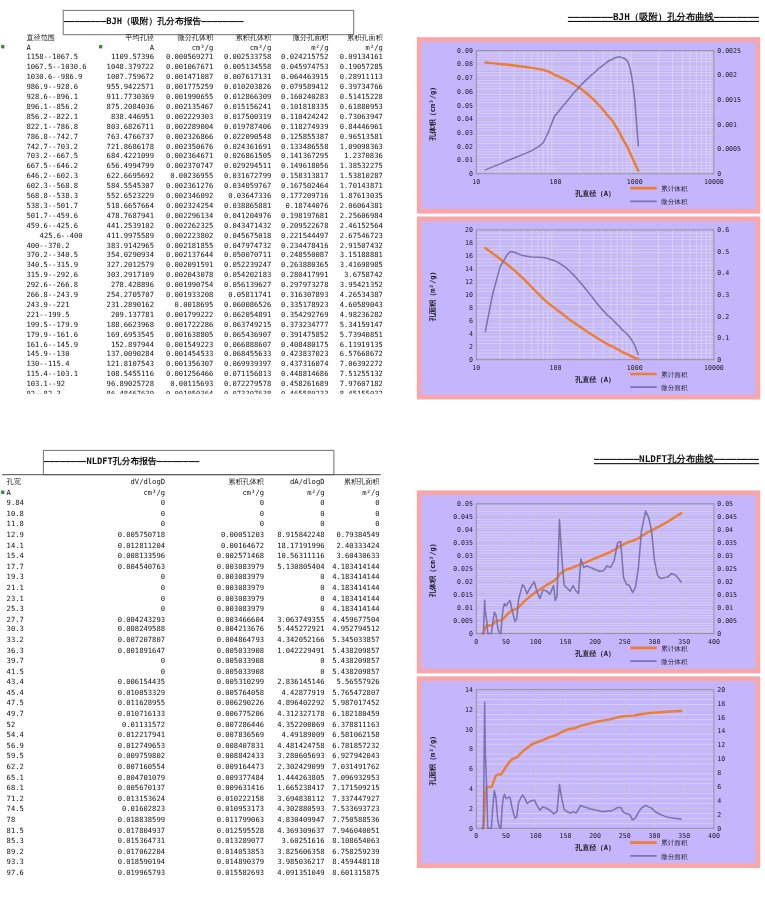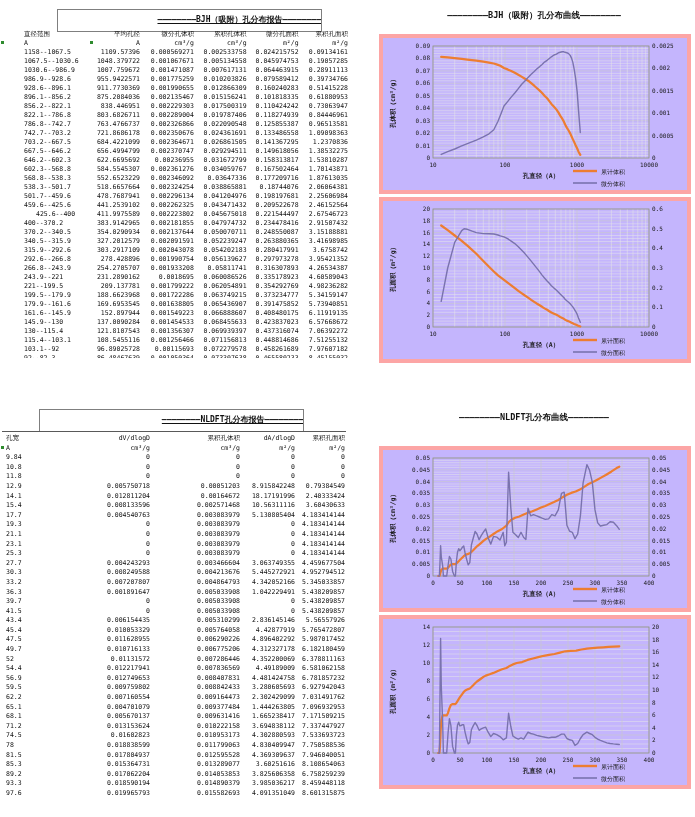--- a/index.html
+++ b/index.html
@@ -1,21 +1,21 @@
 <!DOCTYPE html>
 <html><head>
 <meta charset="utf-8">
 <style>
   html,body{margin:0;padding:0;background:#fff;}
   .page{position:relative;width:695px;height:817px;background:#ffffff;overflow:hidden;
         font-family:"DejaVu Sans Mono",monospace;color:#111;}
-  .title-box{position:absolute;border:1px solid #7f7f7f;background:#fff;text-align:right;
-        font:bold 8px "DejaVu Sans Mono",monospace;line-height:19px;white-space:nowrap;overflow:hidden;text-decoration:underline;}
-  .curves-title{position:absolute;width:312px;text-align:center;font:bold 8.5px "DejaVu Sans Mono",monospace;
-        white-space:nowrap;overflow:hidden;}
+  .title-box{position:absolute;border:1px solid #7f7f7f;background:#fff;text-align:left;
+        font:bold 8px "DejaVu Sans Mono",monospace;line-height:19px;white-space:nowrap;overflow:hidden;}
+  .curves-title{position:absolute;width:312px;text-align:right;font:bold 8.5px "DejaVu Sans Mono",monospace;
+        white-space:nowrap;overflow:hidden;text-decoration:underline;}
   .tbl-wrap{position:absolute;overflow:hidden;}
   table.rpt{border-collapse:collapse;table-layout:fixed;}
   .rpt th,.rpt td{font:6.5px "DejaVu Sans Mono",monospace;font-weight:normal;padding:0;
         white-space:nowrap;overflow:hidden;}
   #bjh-table .rpt th,#bjh-table .rpt td{line-height:9px;height:9px;}
   #nldft-table .rpt th,#nldft-table .rpt td{line-height:9.6px;height:9.6px;}
   .c-right{text-align:right;padding-right:2px;}
   .c-left{text-align:left;}
   th.unit{position:relative;}
   .flag{position:absolute;left:1px;top:2px;width:3px;height:3px;background:#2e8b2e;}

